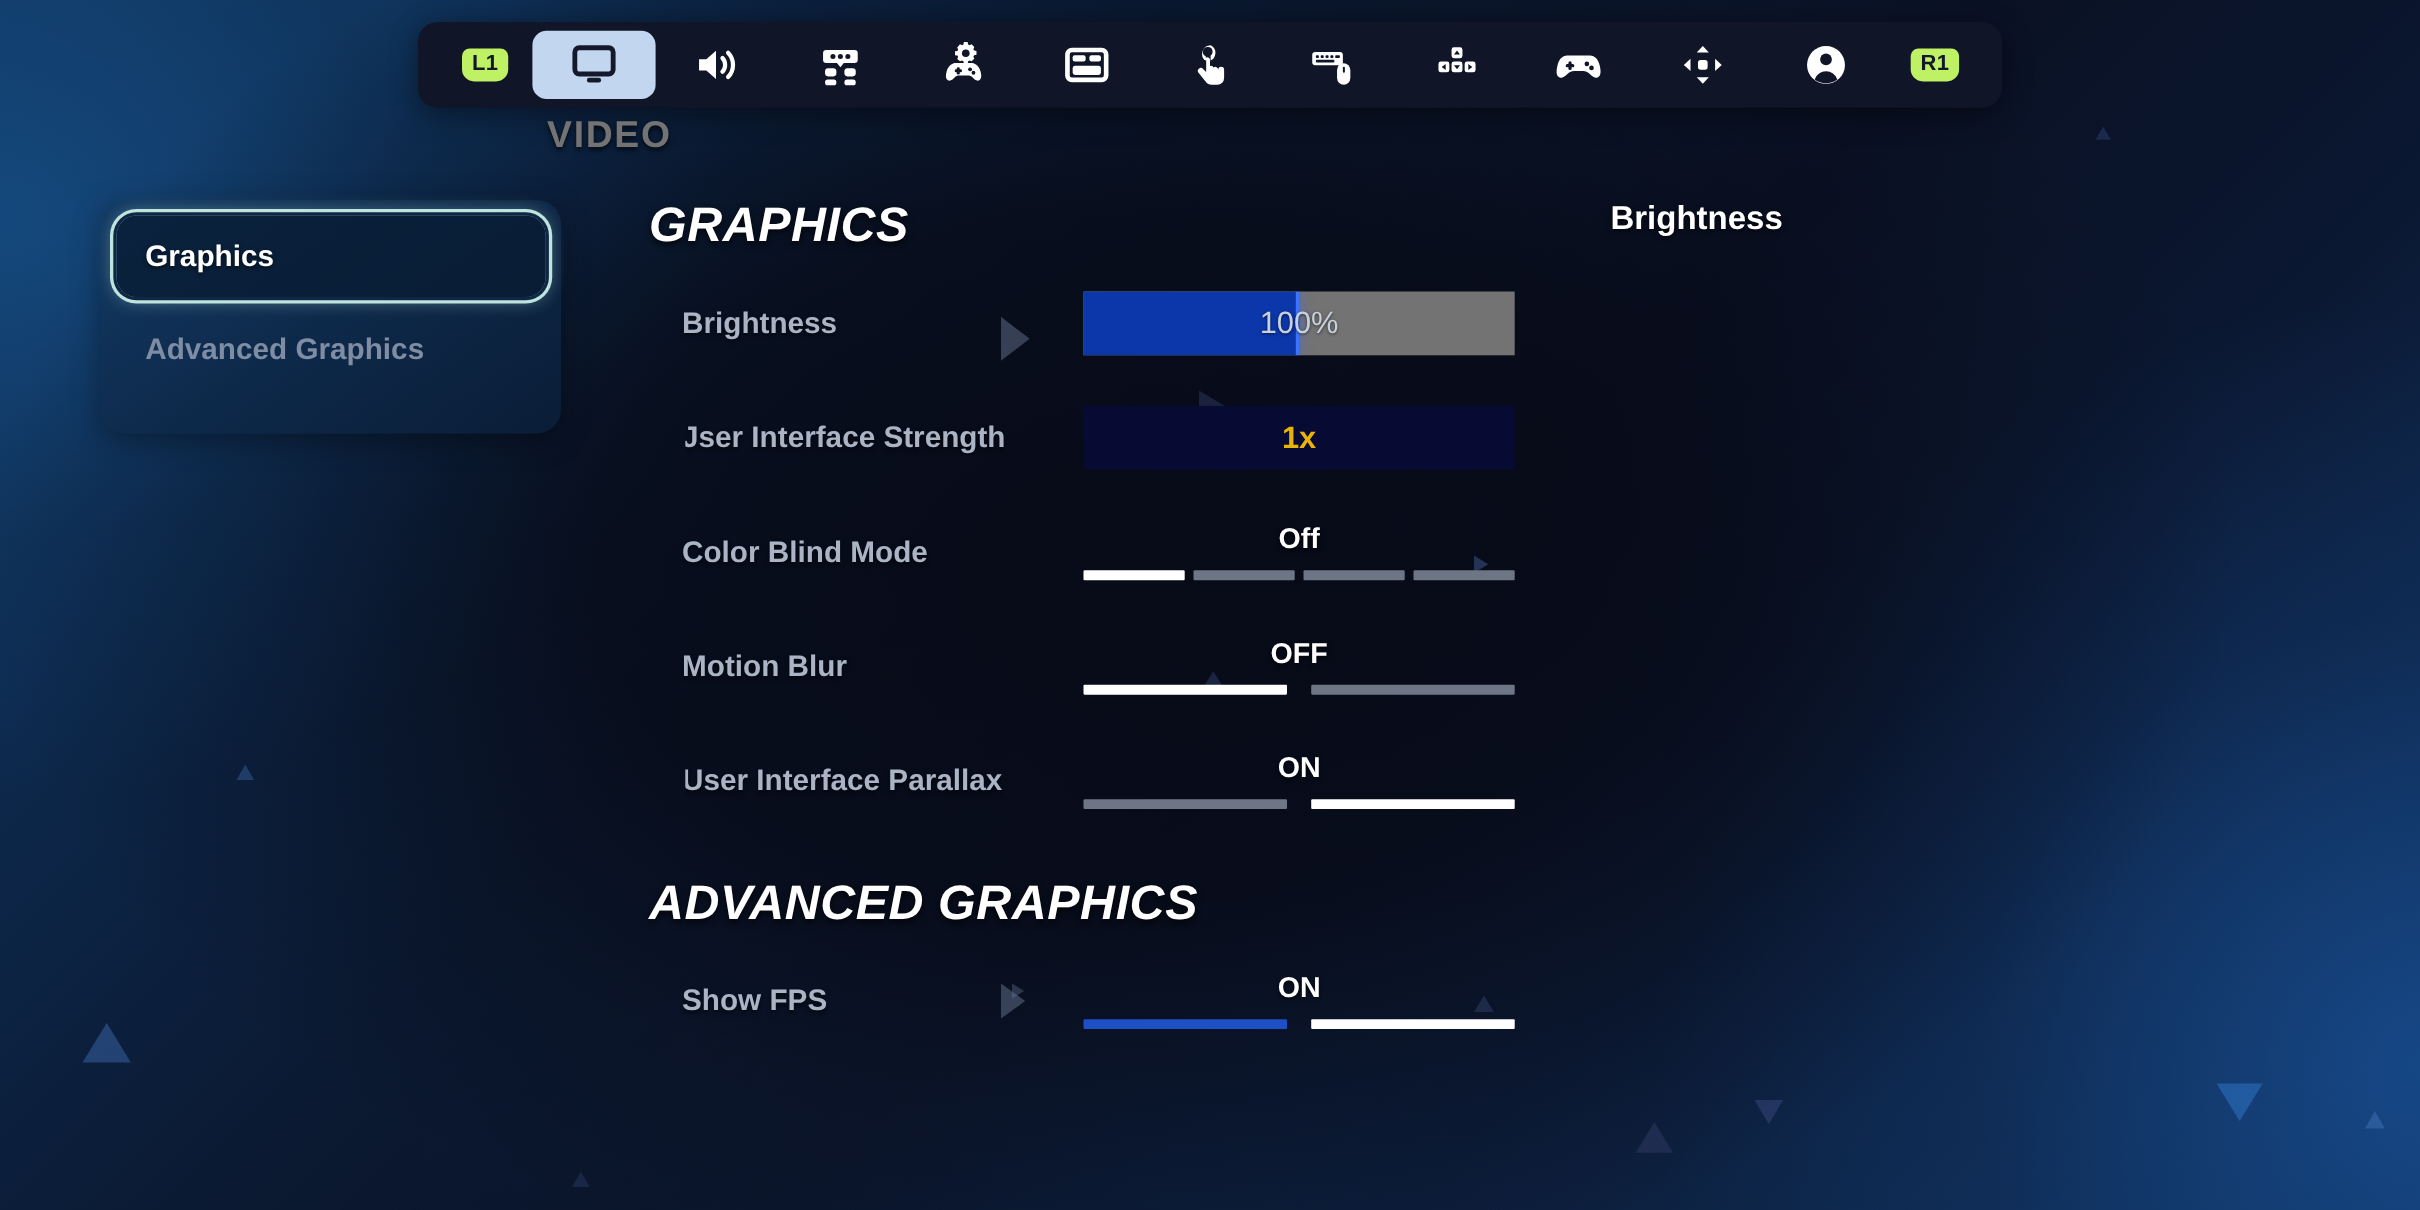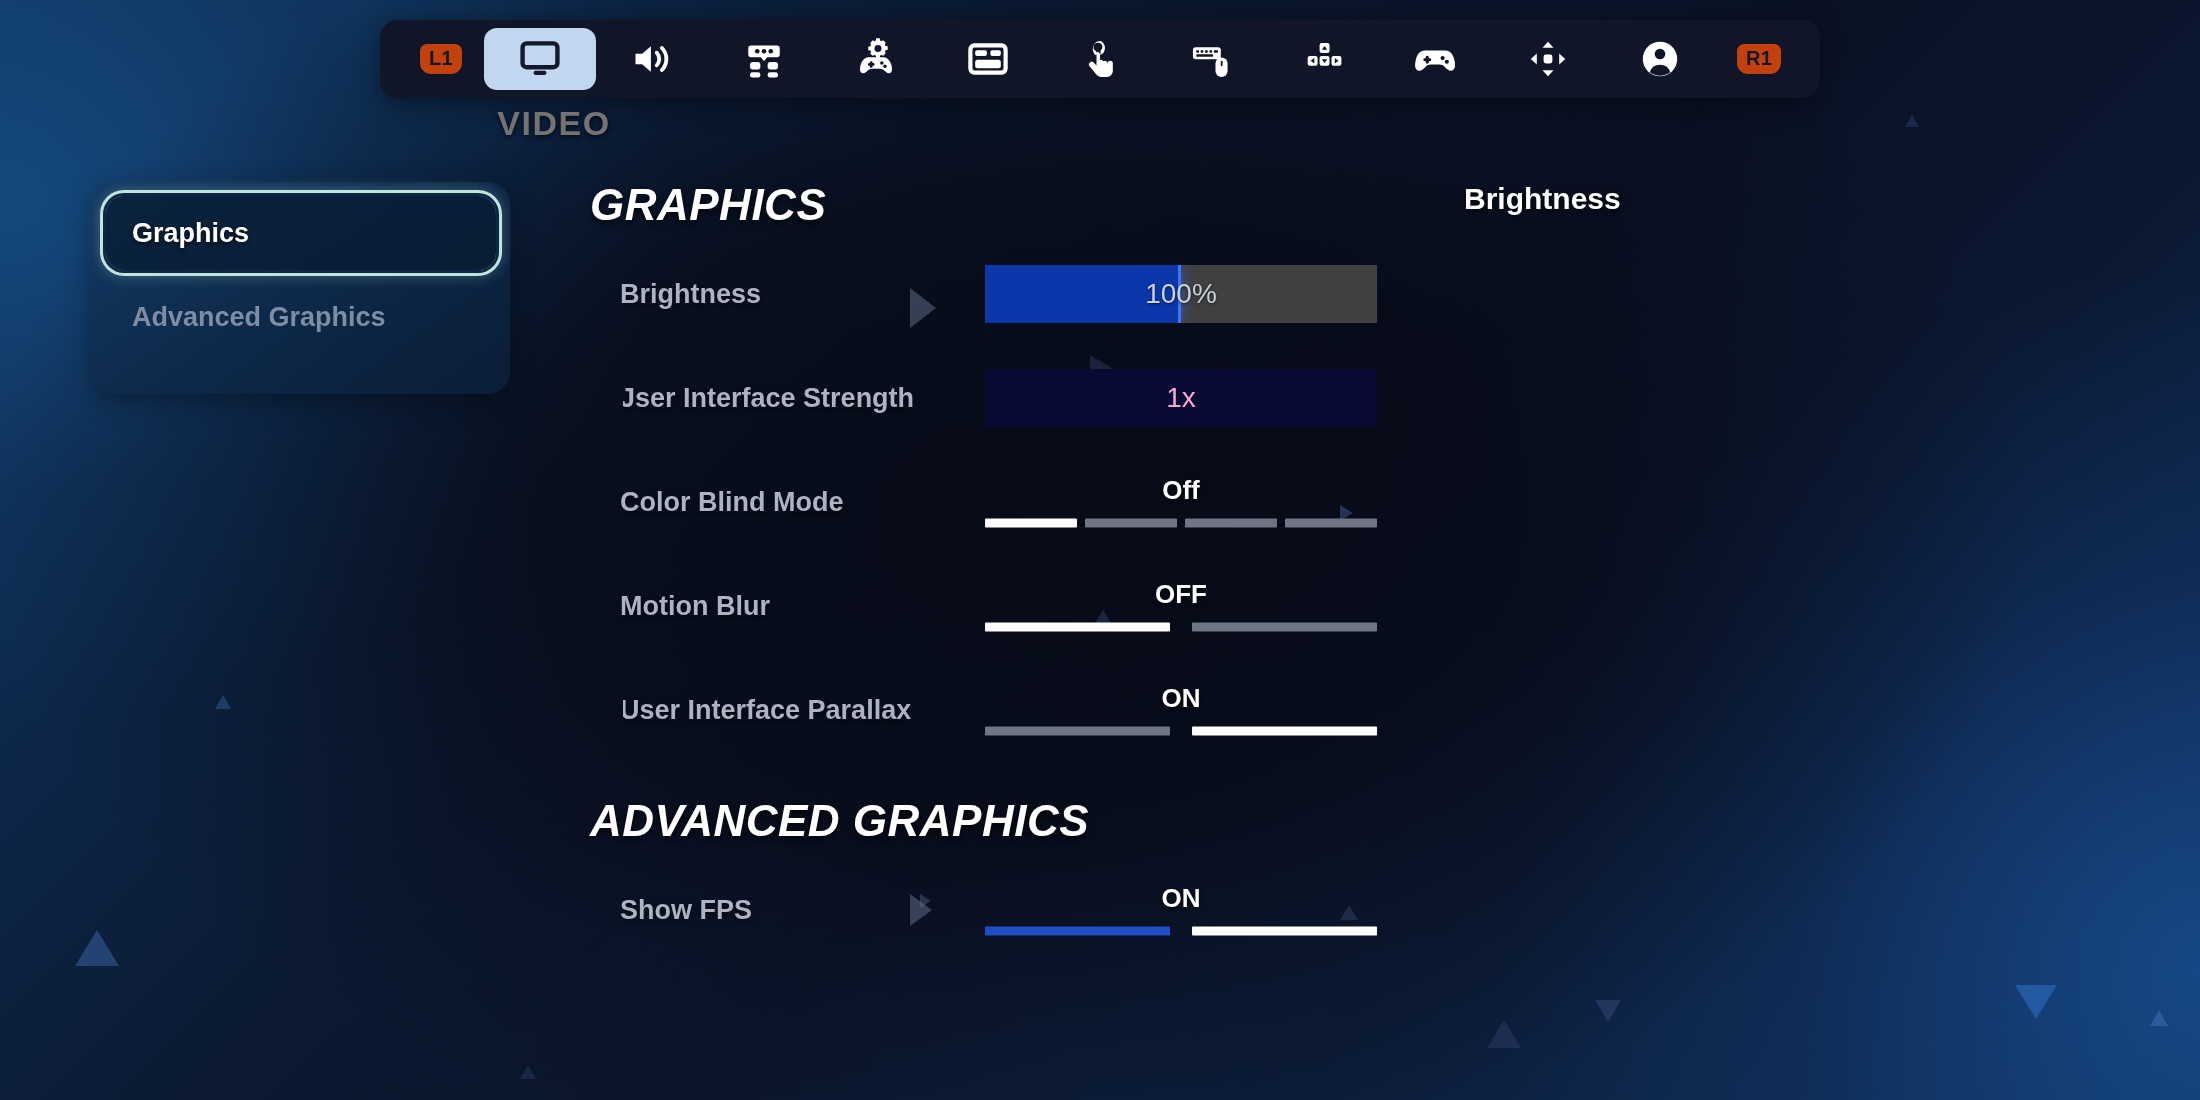--- a/index.html
+++ b/index.html
@@ -28,21 +28,21 @@
   
   #topnav{ position:absolute; left:0; top:0; width:2200px; height:118px; z-index:5;
            display:flex; align-items:center; justify-content:center; }
   .navbar{ position:relative; display:flex; align-items:center; gap:0;
            background:#101528; border-radius:18px; padding:8px 18px; height:78px;
            box-shadow:0 6px 26px rgba(0,0,0,.45); }
   .navslot{ width:112px; height:62px; display:flex; align-items:center; justify-content:center;
             border-radius:13px; cursor:pointer; }
   .navslot.active{ background:#c3d6ef; }
   .shoulder{ width:86px; height:62px; display:flex; align-items:center; justify-content:center; }
-  .shbtn{ background:#c2410c; color:#121829; font-weight:bold; font-size:20px;
+  .shbtn{ background:#bef264; color:#121829; font-weight:bold; font-size:20px;
           border-radius:7px 7px 11px 11px; padding:3px 9px 4px; letter-spacing:.3px;
           font-family:"Liberation Sans", sans-serif; }
   .navicon{ display:block; }
   .navicon svg{ display:block; }
 
   #videolabel{ position:absolute; left:0; top:104px; width:2200px; text-align:center; z-index:6;
                pointer-events:none; }
   #videolabel span{ display:inline-block; transform:translateX(-546px);
                color:#737373; font-weight:bold; font-size:34px; letter-spacing:1.5px;
                text-shadow:0 2px 5px rgba(0,0,0,.7); }
@@ -66,29 +66,29 @@
   .sec-title{ font-size:44px; font-weight:bold; font-style:italic; color:#fff;
               letter-spacing:.5px; text-shadow:0 3px 7px rgba(0,0,0,.75); }
   .row{ position:relative; height:104px; }
   .row .name{ position:absolute; left:30px; top:50%; transform:translateY(-50%);
               font-size:27px; font-weight:bold; color:#aab4c4; white-space:nowrap;
               text-shadow:0 2px 4px rgba(0,0,0,.6); }
   .row .name.clip{ clip-path:inset(0 0 0 3px); }
   .ctrl{ position:absolute; left:395px; top:50%; transform:translateY(-50%); width:392px; }
 
   
-  .slider{ position:relative; height:58px; background:#404040; overflow:hidden; }
+  .slider{ position:relative; height:58px; background:#737373; overflow:hidden; }
   .slider .fill{ position:absolute; left:0; top:0; bottom:0; background:#0b37ab;
                  border-right:3px solid #3d74ff; box-shadow:0 0 12px rgba(60,110,255,.55); }
   .slider .val{ position:absolute; inset:0; display:flex; align-items:center; justify-content:center;
                 font-size:28px; color:#c9d1de; font-weight:500; z-index:2;
                 text-shadow:0 1px 3px rgba(0,0,0,.6); }
   .box{ position:relative; height:58px; background:#070a33; display:flex; align-items:center;
         justify-content:center; }
-  .box .val{ font-size:28px; color:#f9a8d4; font-weight:400; }
+  .box .val{ font-size:28px; color:#eab308; font-weight:700; }
 
   
   .segwrap{ position:relative; width:392px; }
   .segwrap .val{ text-align:center; font-size:26px; font-weight:bold; color:#ffffff;
                  text-shadow:0 2px 4px rgba(0,0,0,.7); line-height:1; margin-bottom:16px; }
   .segs{ display:flex; gap:8px; }
   .seg{ height:9px; flex:1 1 0; background:#6e7584; border-radius:1px; }
   .seg.on{ background:#ffffff; }
   .seg.accent{ background:#1f4fc4; }
 

